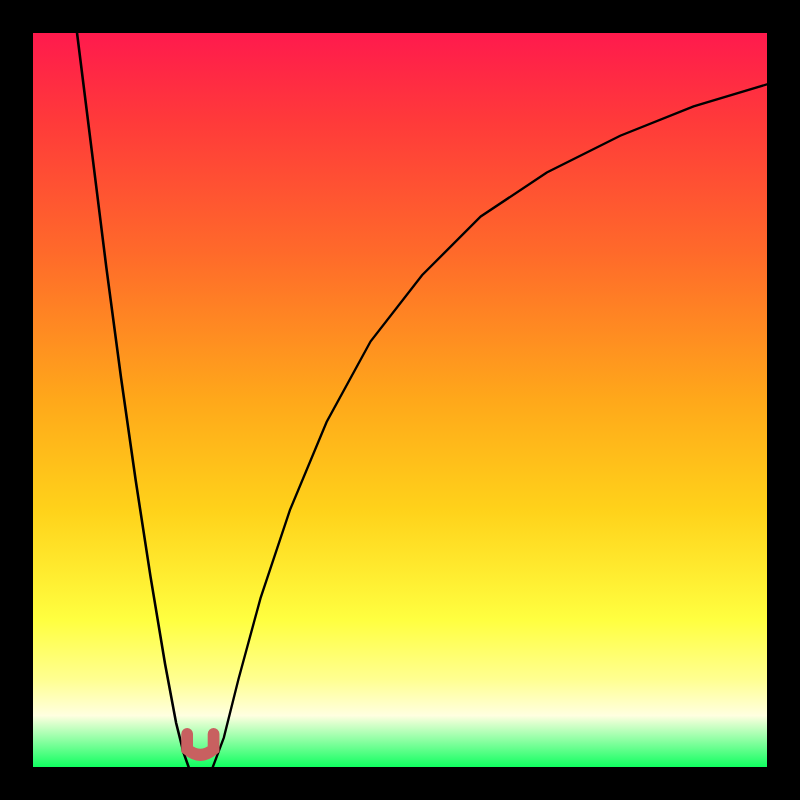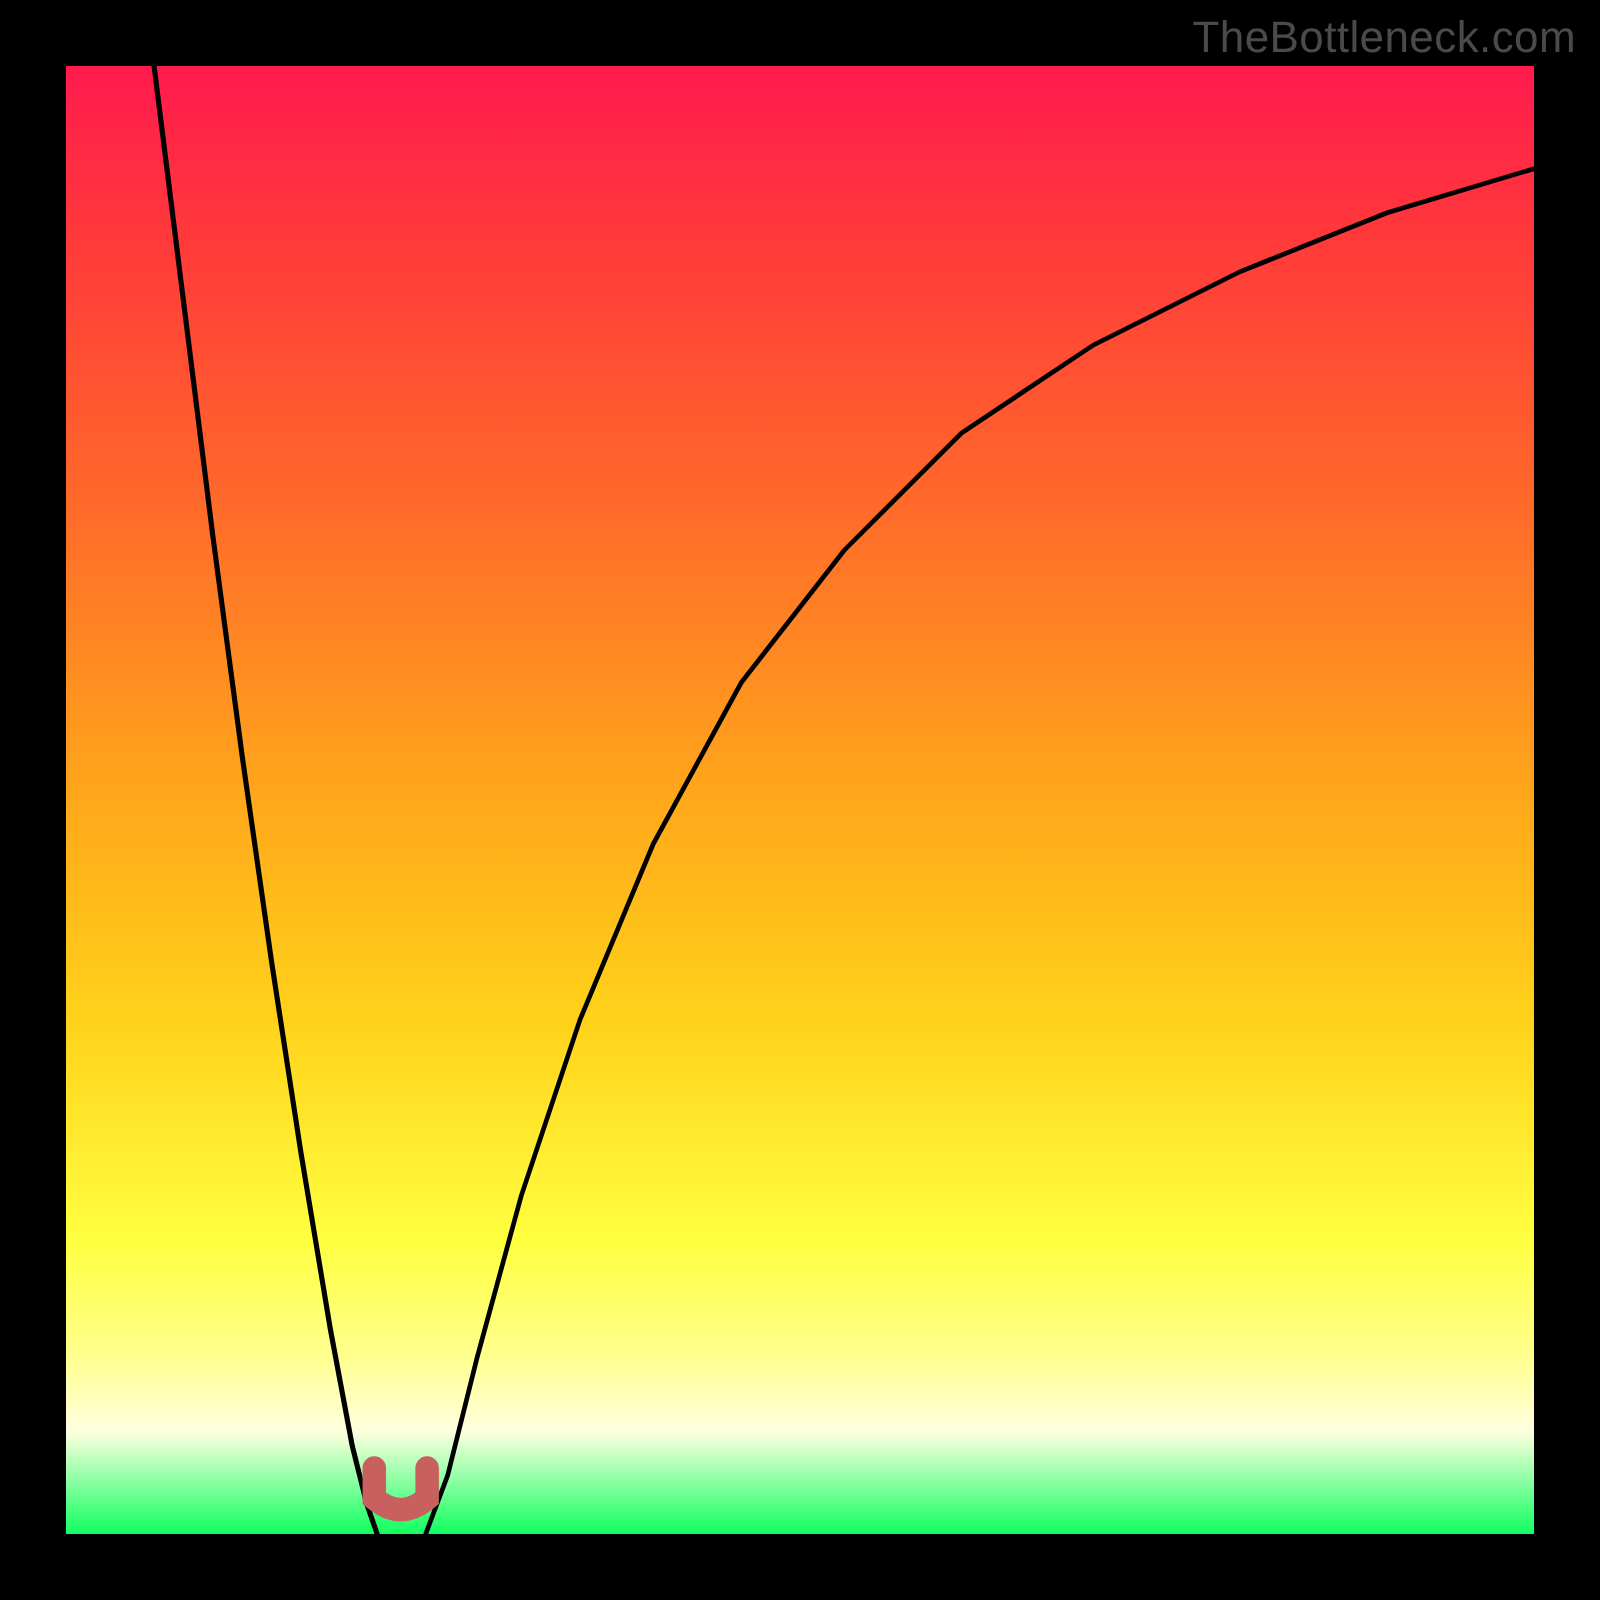--- a/index.html
+++ b/index.html
@@ -60,15 +60,14 @@
 
     <svg width="734" height="734" viewBox="0 0 100 100" preserveAspectRatio="none">
 
       <path id="left-branch" fill="none" stroke="#000" stroke-width="0.35" stroke-linecap="round" d="M6.00 0.00 L8.00 16.00 L10.00 32.00 L12.00 47.00 L14.00 61.00 L16.00 74.00 L18.00 86.00 L19.50 94.00 L20.50 98.00 L21.20 100.00"></path>
       <path id="right-branch" fill="none" stroke="#000" stroke-width="0.32" stroke-linecap="round" d="M24.50 100.00 L26.00 96.00 L28.00 88.00 L31.00 77.00 L35.00 65.00 L40.00 53.00 L46.00 42.00 L53.00 33.00 L61.00 25.00 L70.00 19.00 L80.00 14.00 L90.00 10.00 L100.00 7.00"></path>
       <path id="bump" fill="none" stroke="#c86060" stroke-width="1.6" stroke-linecap="round" d="M 21.00 95.50 L 21.00 97.58 Q 22.80 99.10 24.60 97.58 L 24.60 95.50"></path>
     </svg>
 
   </div>
 
-  <div class="watermark">TheBottleneck.com</div>
 
 </div>
 
 </body></html>

